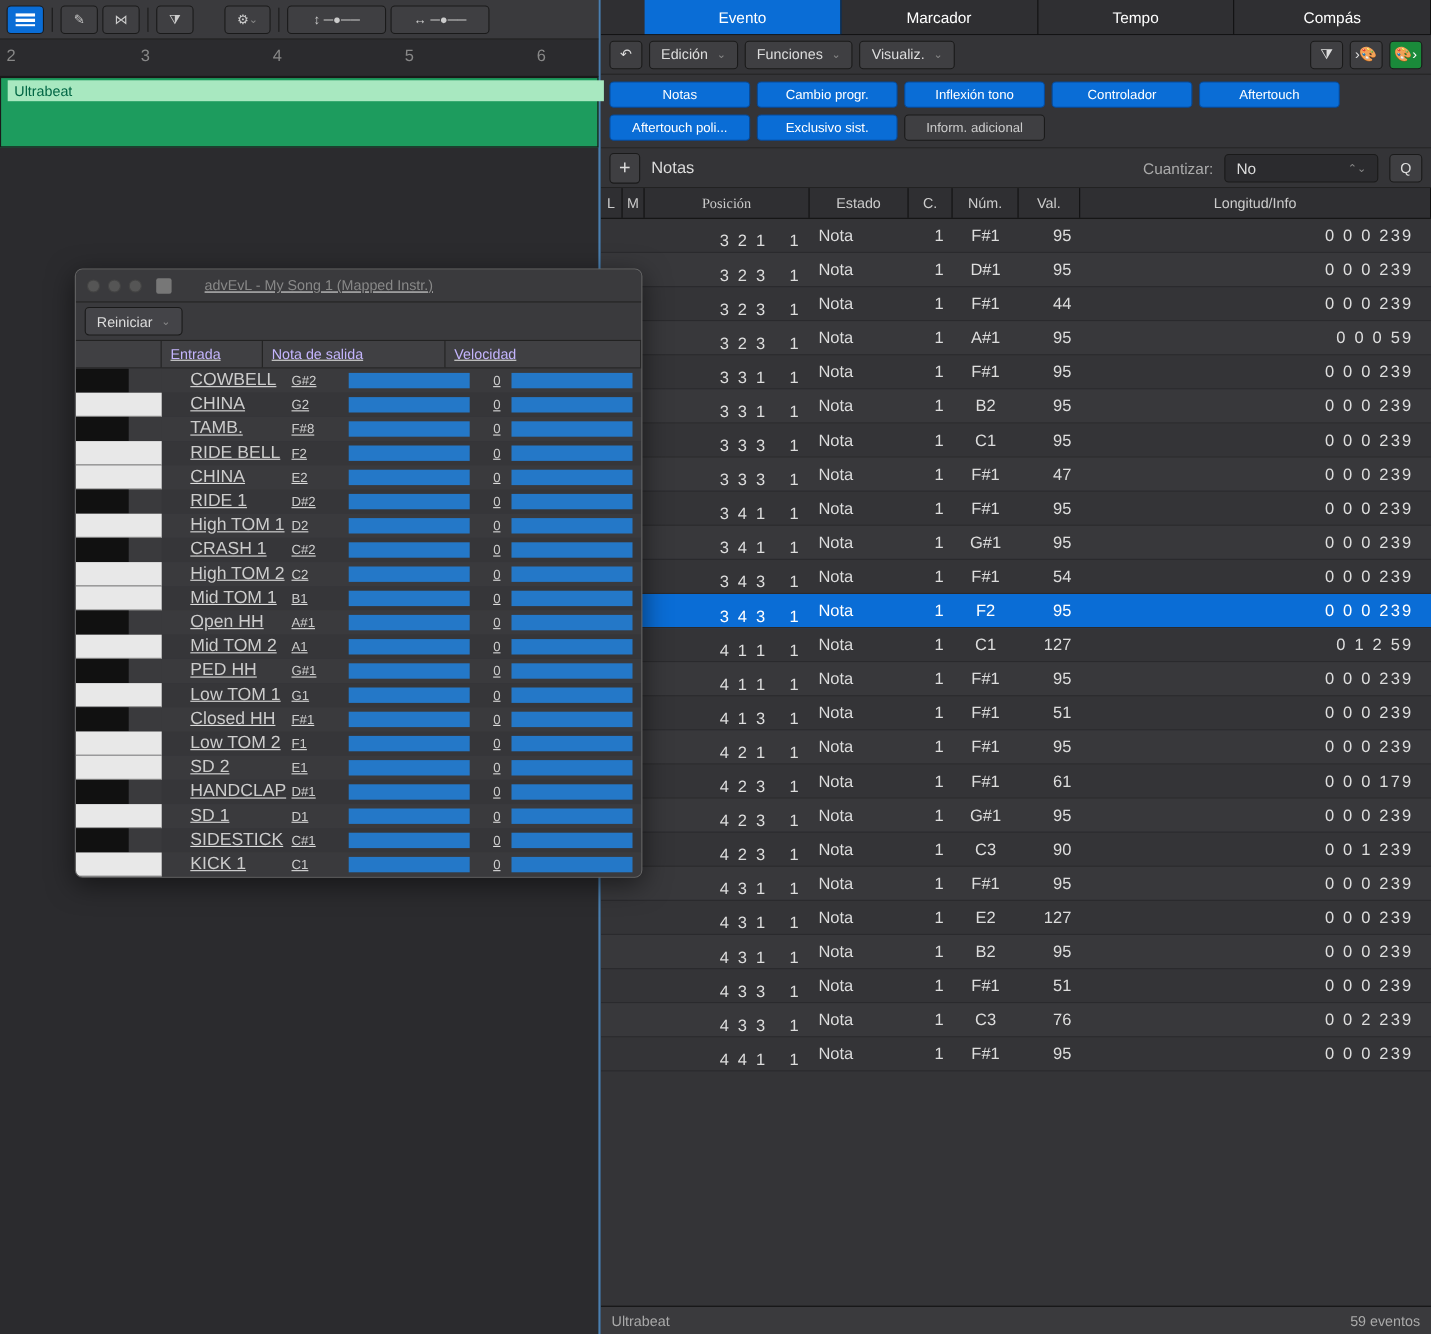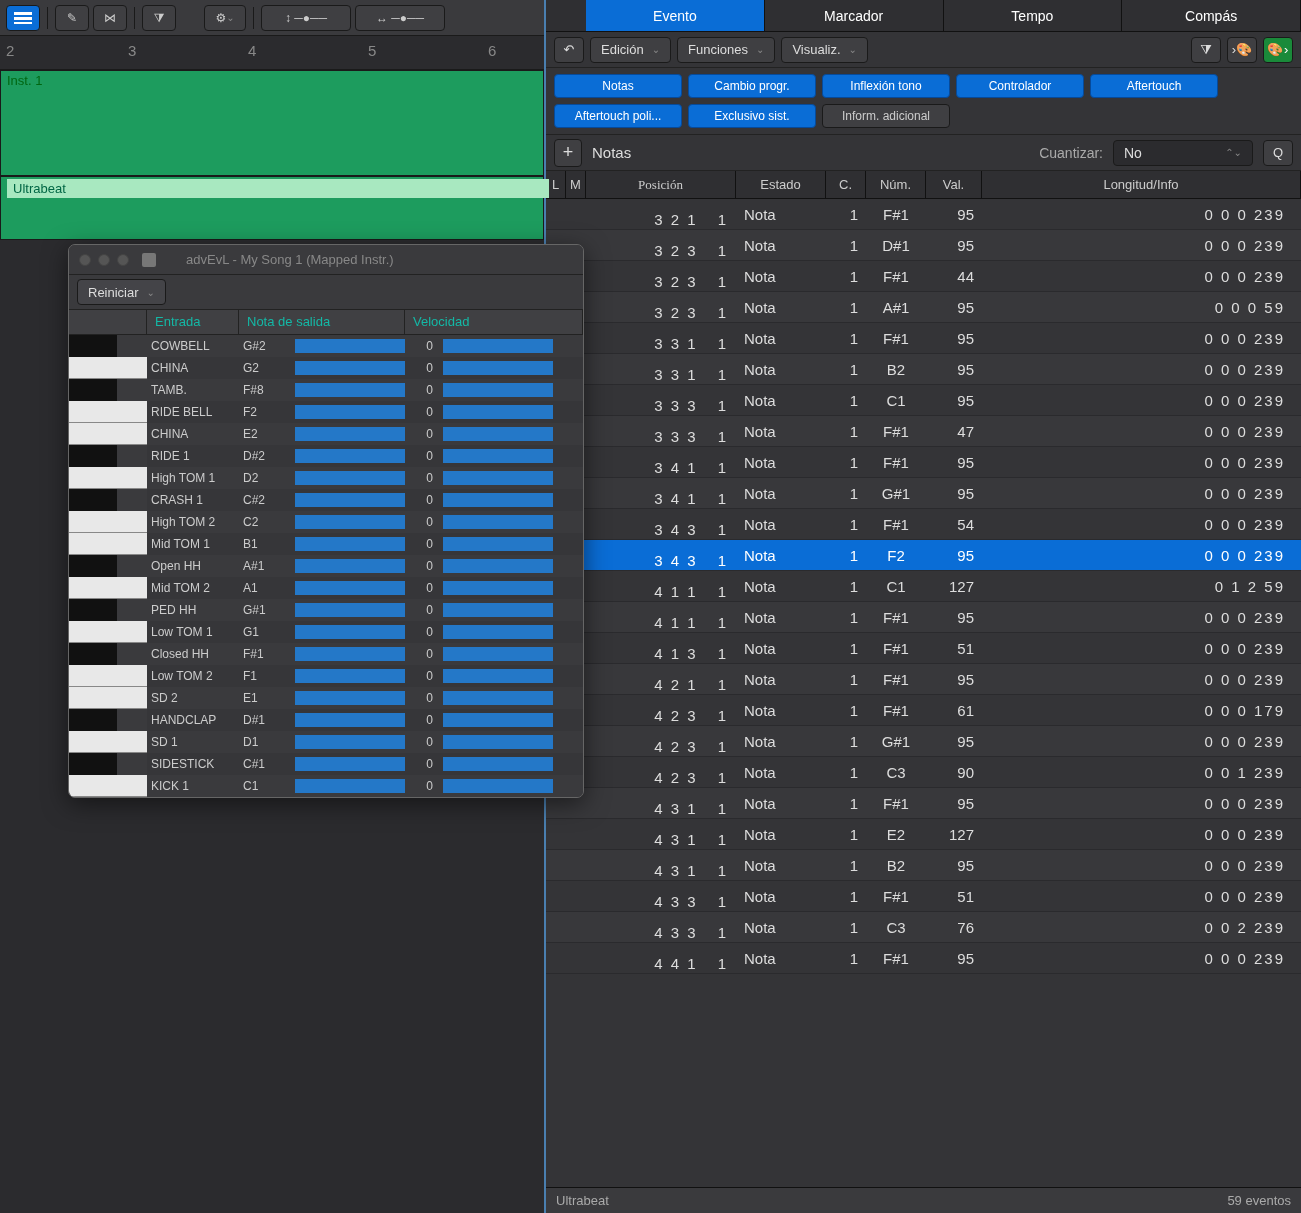--- a/index.html
+++ b/index.html
@@ -20,35 +20,35 @@
 
 
 .track { position:relative; border:1px solid #1a1a1a; margin:0; }
 .track-header { position:absolute; top:2px; left:6px; font-size:13px; color:#042; font-weight:500; }
 .track1 { height:106px; background:#1d9c5e; }
 .track1 .track-header { color:#061; }
 .track2 { height:64px; background:#a8e8c0; }
 .track2-header { position:absolute; top:2px; left:6px; font-size:13px; color:#064; }
 
 
-.fwin { position:absolute; left:68px; top:244px; width:516px; background:#3a3a3d; border:1px solid #666; border-radius:7px; box-shadow:0 6px 24px rgba(0,0,0,.5); overflow:hidden; }
+.fwin { position:absolute; left:68px; top:244px; width:516px; background:#3a3a3d; border:1px solid #666; border-radius:7px; box-shadow:0 6px 24px rgba(0,0,0,.5); overflow:hidden;text-decoration:underline; }
 .fw-title { height:30px; background:#3a3a3d; display:flex; align-items:center; padding:0 10px; color:#888; font-size:13px; border-bottom:1px solid #222; }
 .fw-dot { width:12px; height:12px; border-radius:50%; background:#555; margin-right:7px; border:1px solid #444; }
 .fw-title-text { margin-left:30px; }
 .fw-toolbar { height:34px; padding:4px 8px; }
 .fw-drop { display:inline-flex; align-items:center; height:26px; padding:0 10px; background:#444448; border:1px solid #1a1a1a; border-radius:4px; color:#ddd; font-size:13px; gap:8px; cursor:pointer; }
 .fw-head { height:26px; background:#404043; display:flex; border-top:1px solid #222; border-bottom:1px solid #222; }
-.fw-head > div { padding:4px 8px; color:#14b8a6; font-size:13px; border-right:1px solid #222; }
+.fw-head > div { padding:4px 8px; color:#c4b5fd; font-size:13px; border-right:1px solid #222; }
 .fw-body { max-height:480px; overflow:hidden; }
 .fw-row { height:22px; display:flex; align-items:center; background:#3a3a3d; }
 .fw-row:nth-child(even){ background:#363639; }
 .fw-key { width:78px; height:22px; position:relative; background:#3a3a3d; }
 .wkey { position:absolute; left:0; top:0; width:78px; height:22px; background:#e8e8e8; border-bottom:1px solid #888;}
 .bkey { position:absolute; left:0; top:0; width:48px; height:22px; background:#111; }
-.fw-name { width:92px; padding-left:4px; color:#ccc; font-size:12px; white-space:nowrap; overflow:hidden; }
+.fw-name { width:92px; padding-left:4px; color:#ccc; font-size:16px; white-space:nowrap; overflow:hidden;margin-left:22px; }
 .fw-note { width:52px; padding-left:4px; color:#ccc; font-size:12px; }
 .fw-bar { width:110px; height:14px; background:#2478c8; margin:0 4px; }
 .fw-vel { width:30px; text-align:right; color:#ccc; font-size:12px; padding-right:6px; }
 .fw-bar2 { width:110px; height:14px; background:#2478c8; margin:0 4px; }
 
 
 .tabs { height:32px; display:flex; background:#2f2f32; border-bottom:1px solid #111;}
 .tab { flex:1; display:flex; align-items:center; justify-content:center; font-size:14px; color:#ffffff; border-right:1px solid #111; cursor:pointer; }
 .tab.sel { background:#0a6dd6; color:#fff;margin-left:40px; }
 
@@ -122,23 +122,20 @@
       <span class="ruler-num" style="left:6px">2</span>
       <span class="ruler-num" style="left:128px">3</span>
       <span class="ruler-num" style="left:248px">4</span>
       <span class="ruler-num" style="left:368px">5</span>
       <span class="ruler-num" style="left:488px">6</span>
       <svg class="cursor-arrow" viewBox="0 0 20 20">
           <path d="M2 2 L2 16 L6 12 L9 18 L12 17 L9 11 L15 11 Z" fill="#fff" stroke="#000"></path>
         </svg>
     </div>
 
-    <div class="track track1">
-      <div class="track-header">Inst. 1</div>
-    </div>
     <div class="track track2" style="background:#1d9c5e">
       <div class="track2-header" style="background:#a8e8c0;width:100%;padding:2px 6px">Ultrabeat</div>
     </div>
 
     <div class="fwin">
       <div class="fw-title">
         <span class="fw-dot"></span>
         <span class="fw-dot"></span>
         <span class="fw-dot"></span>
         <span style="width:14px;height:14px;background:#777;border-radius:2px;margin-left:6px"></span>

